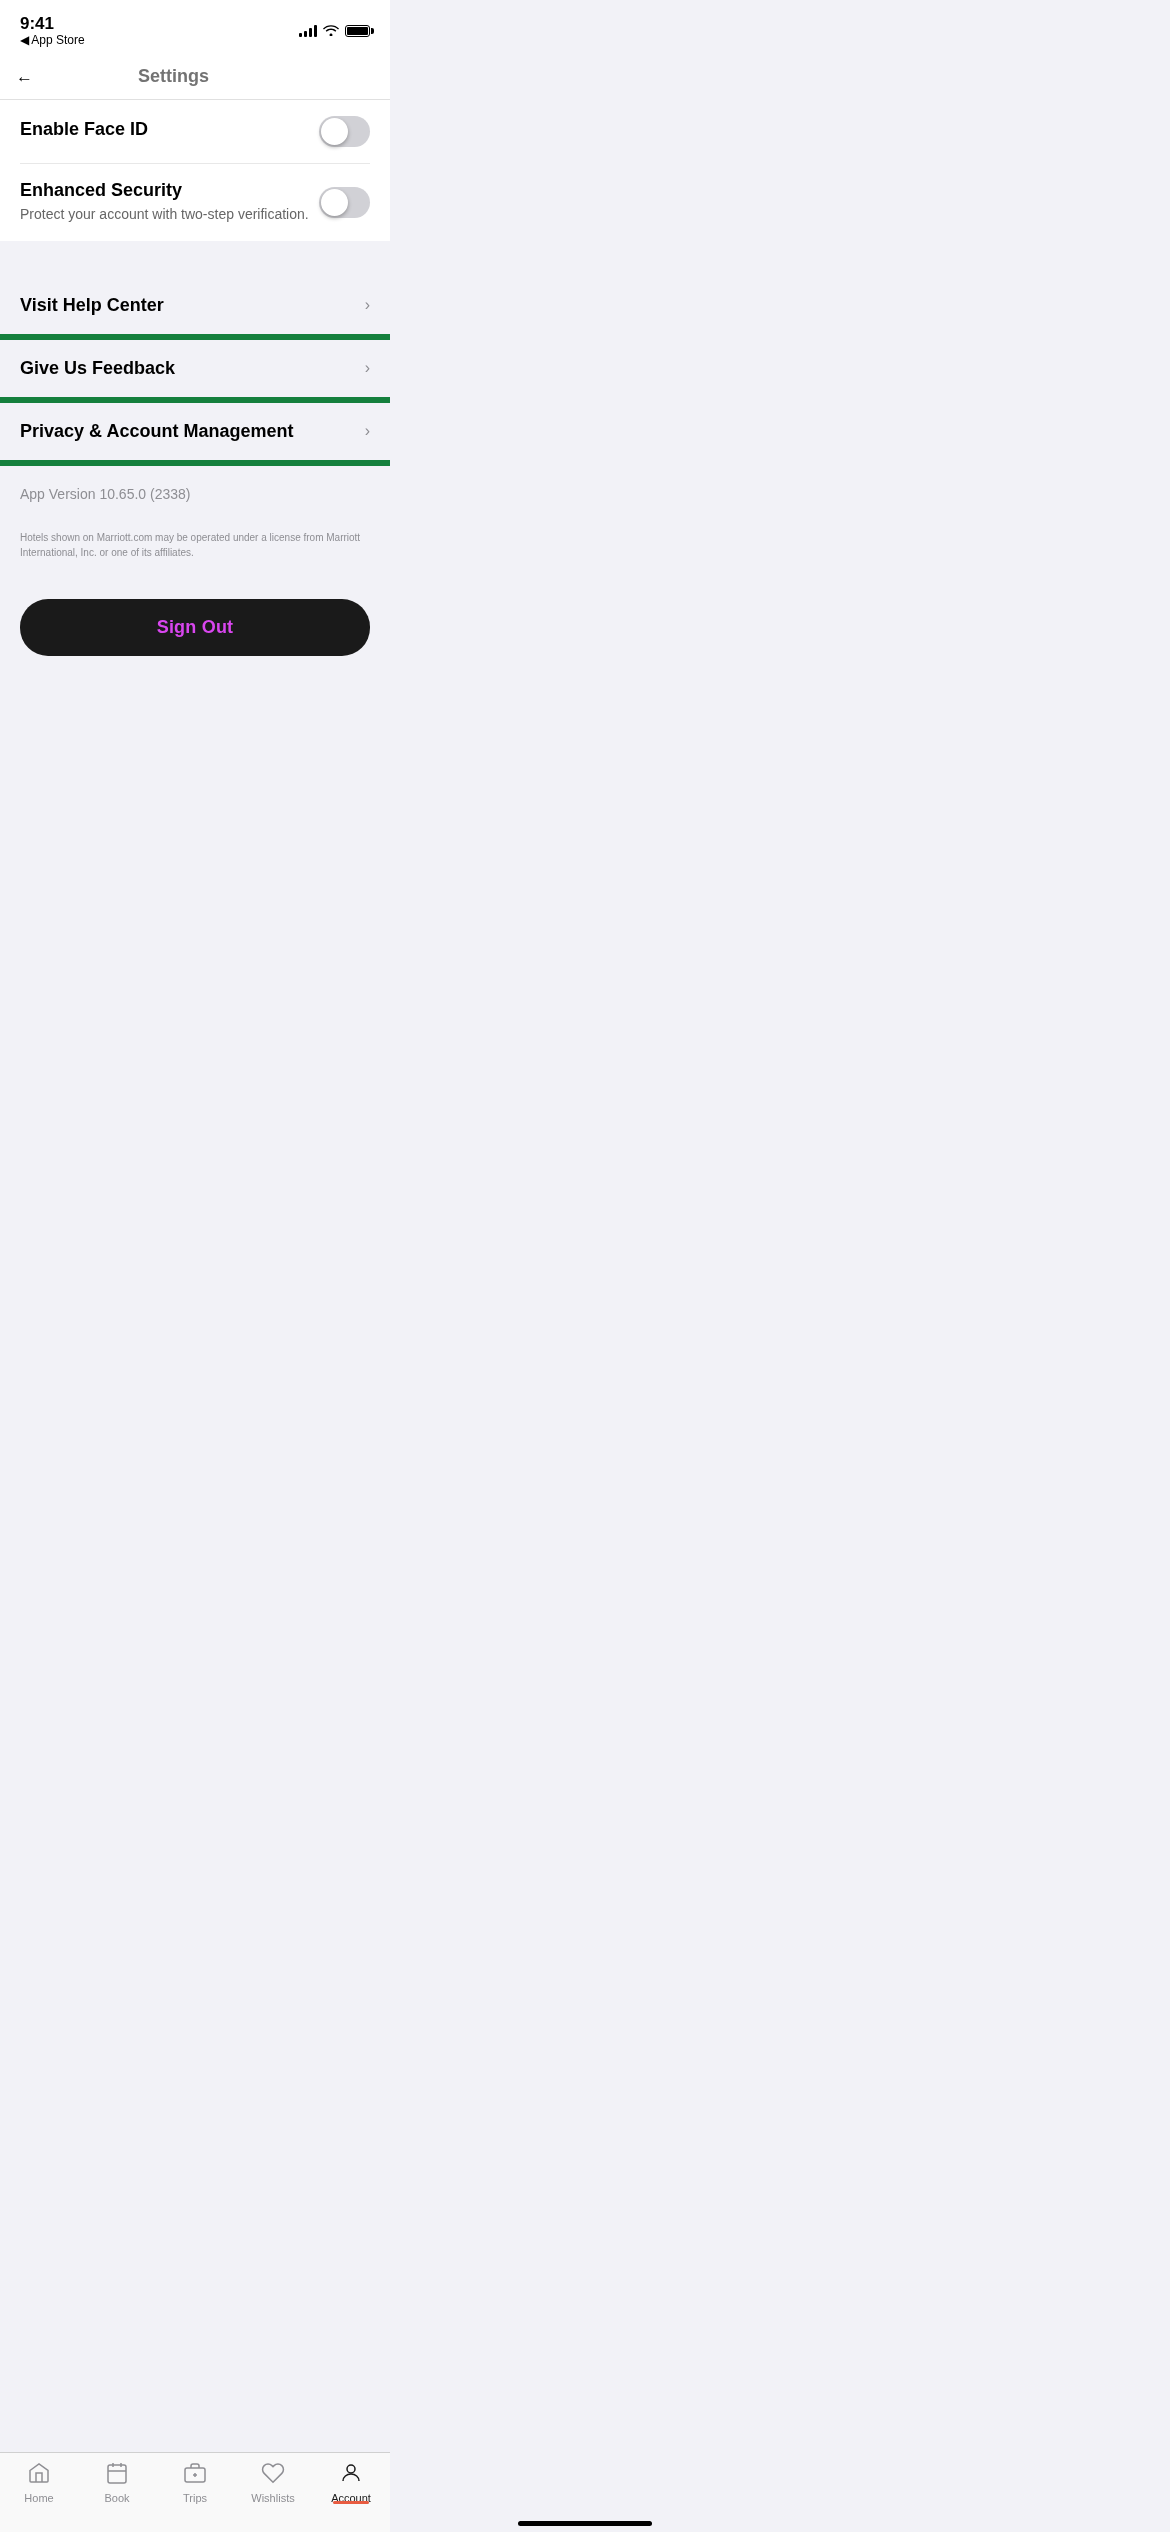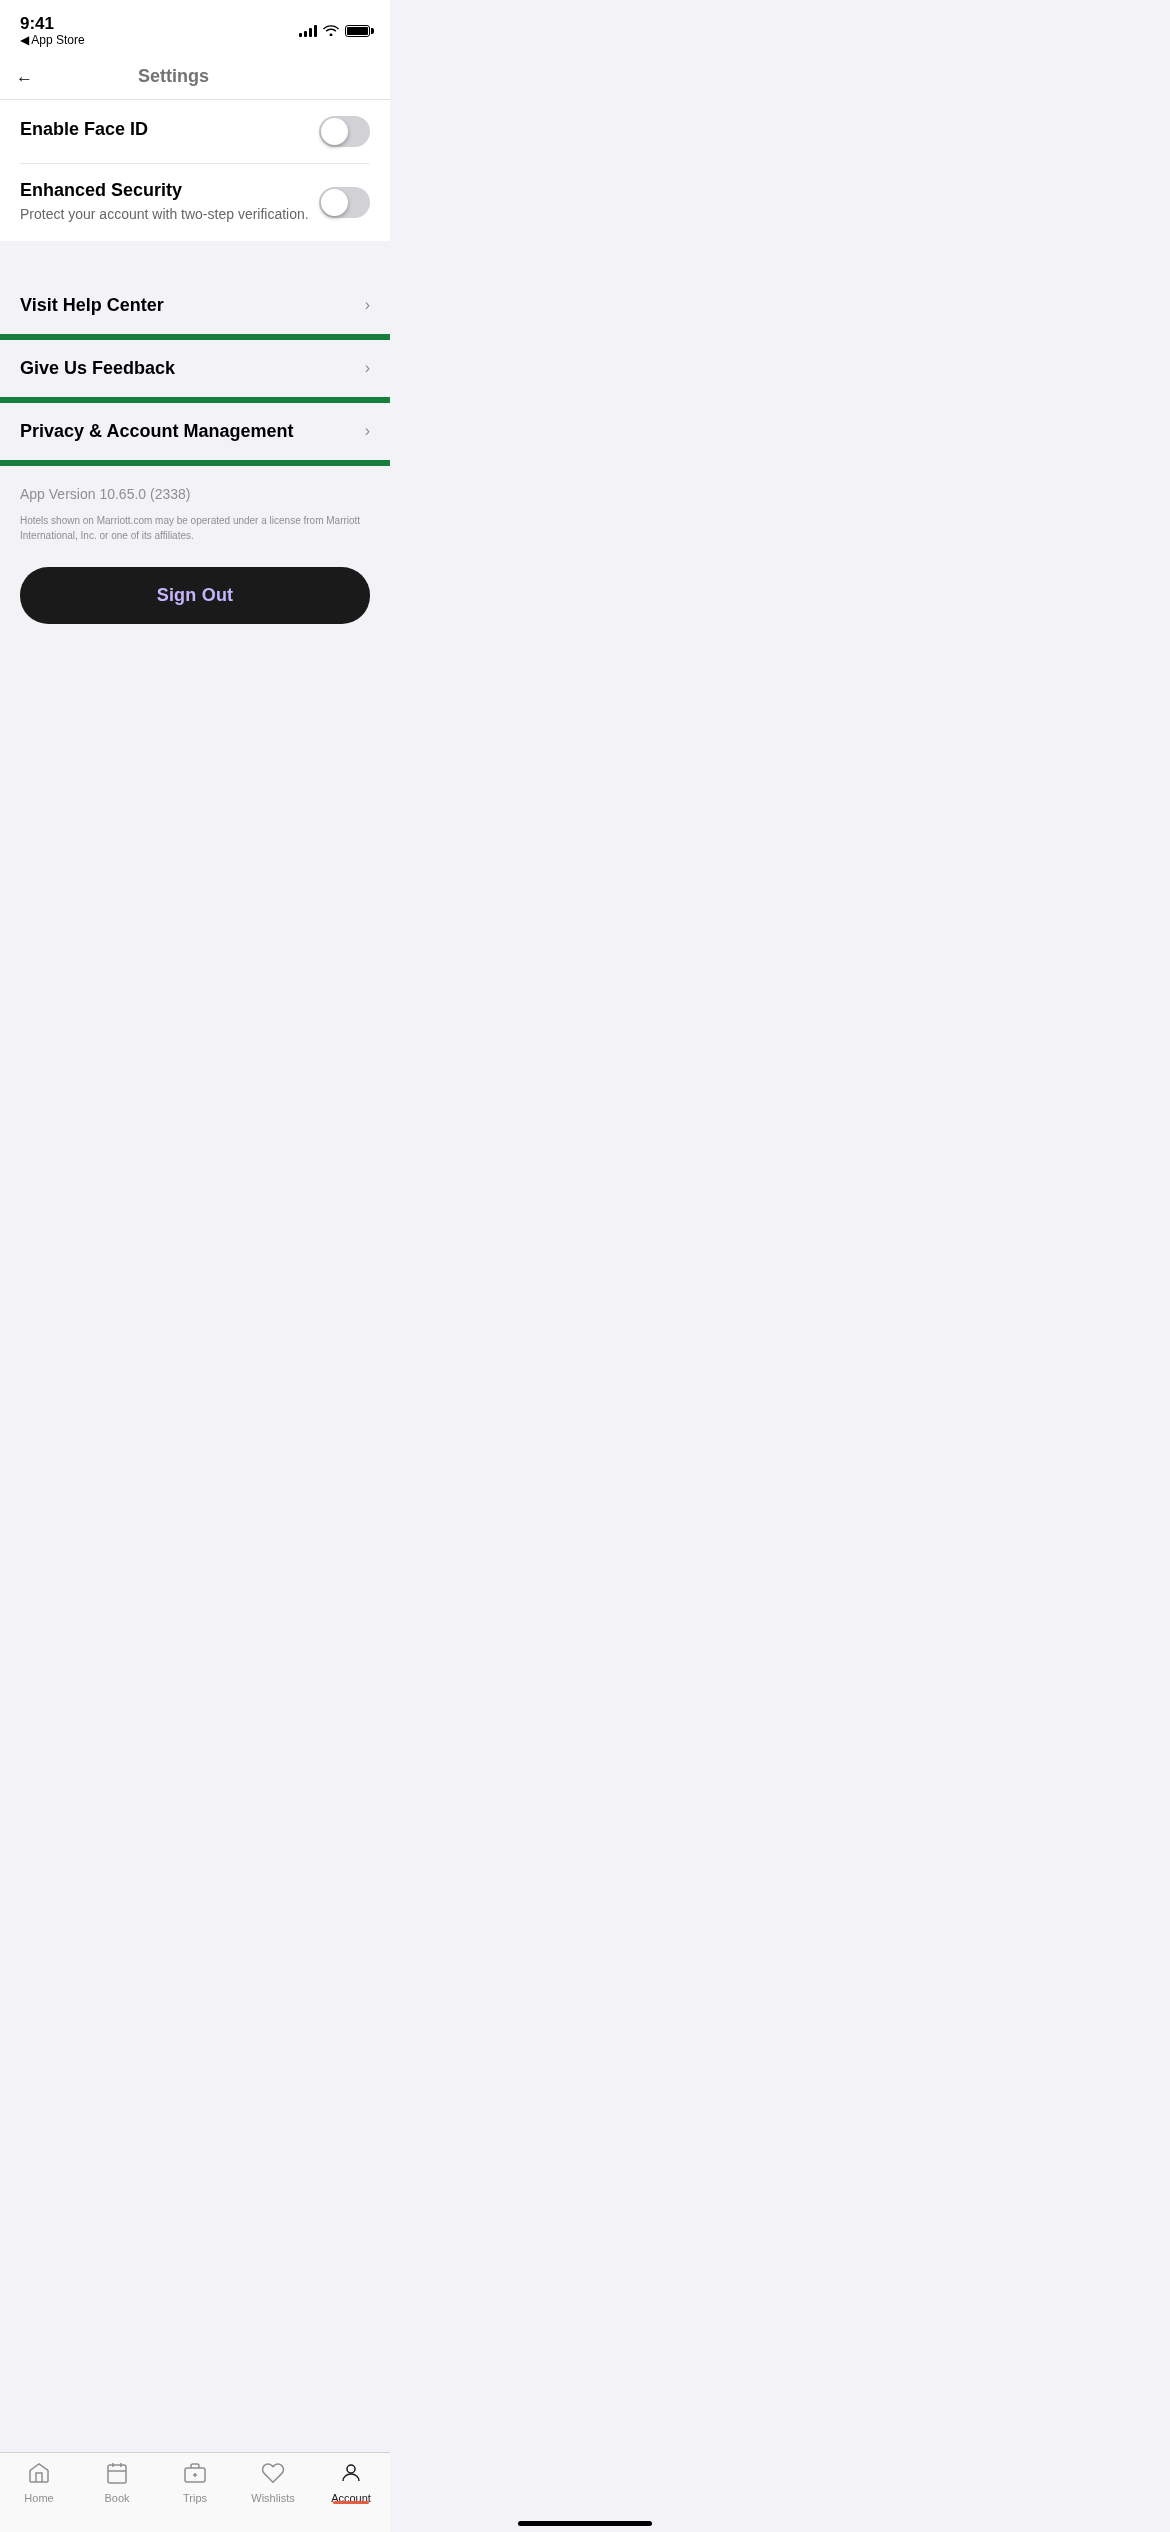--- a/index.html
+++ b/index.html
@@ -209,40 +209,41 @@
     }
 
     
     .app-info-section {
       background: #f2f2f7;
       padding: 20px 20px;
     }
     .app-version {
       font-size: 14px;
       color: #8e8e93;
-      margin-bottom: 11px;
+      margin-bottom: 28px;
     }
     .app-legal {
       font-size: 10px;
       color: #8e8e93;
       line-height: 1.5;
       margin-bottom: 24px;
     }
 
     .sign-out-btn {
       width: 100%;
       background: #1a1a1a;
-      color: #c4b5fd;
+      color: #d946ef;
       border: none;
       border-radius: 28px;
       padding: 18px;
       font-size: 18px;
       font-weight: 600;
       cursor: pointer;
       letter-spacing: 0.2px;
+      margin-top: 15px;
     }
 
     
     .tab-bar {
       position: fixed;
       bottom: 0;
       width: 390px;
       background: #f9f9f9;
       border-top: 1px solid #d0d0d0;
       display: flex;

